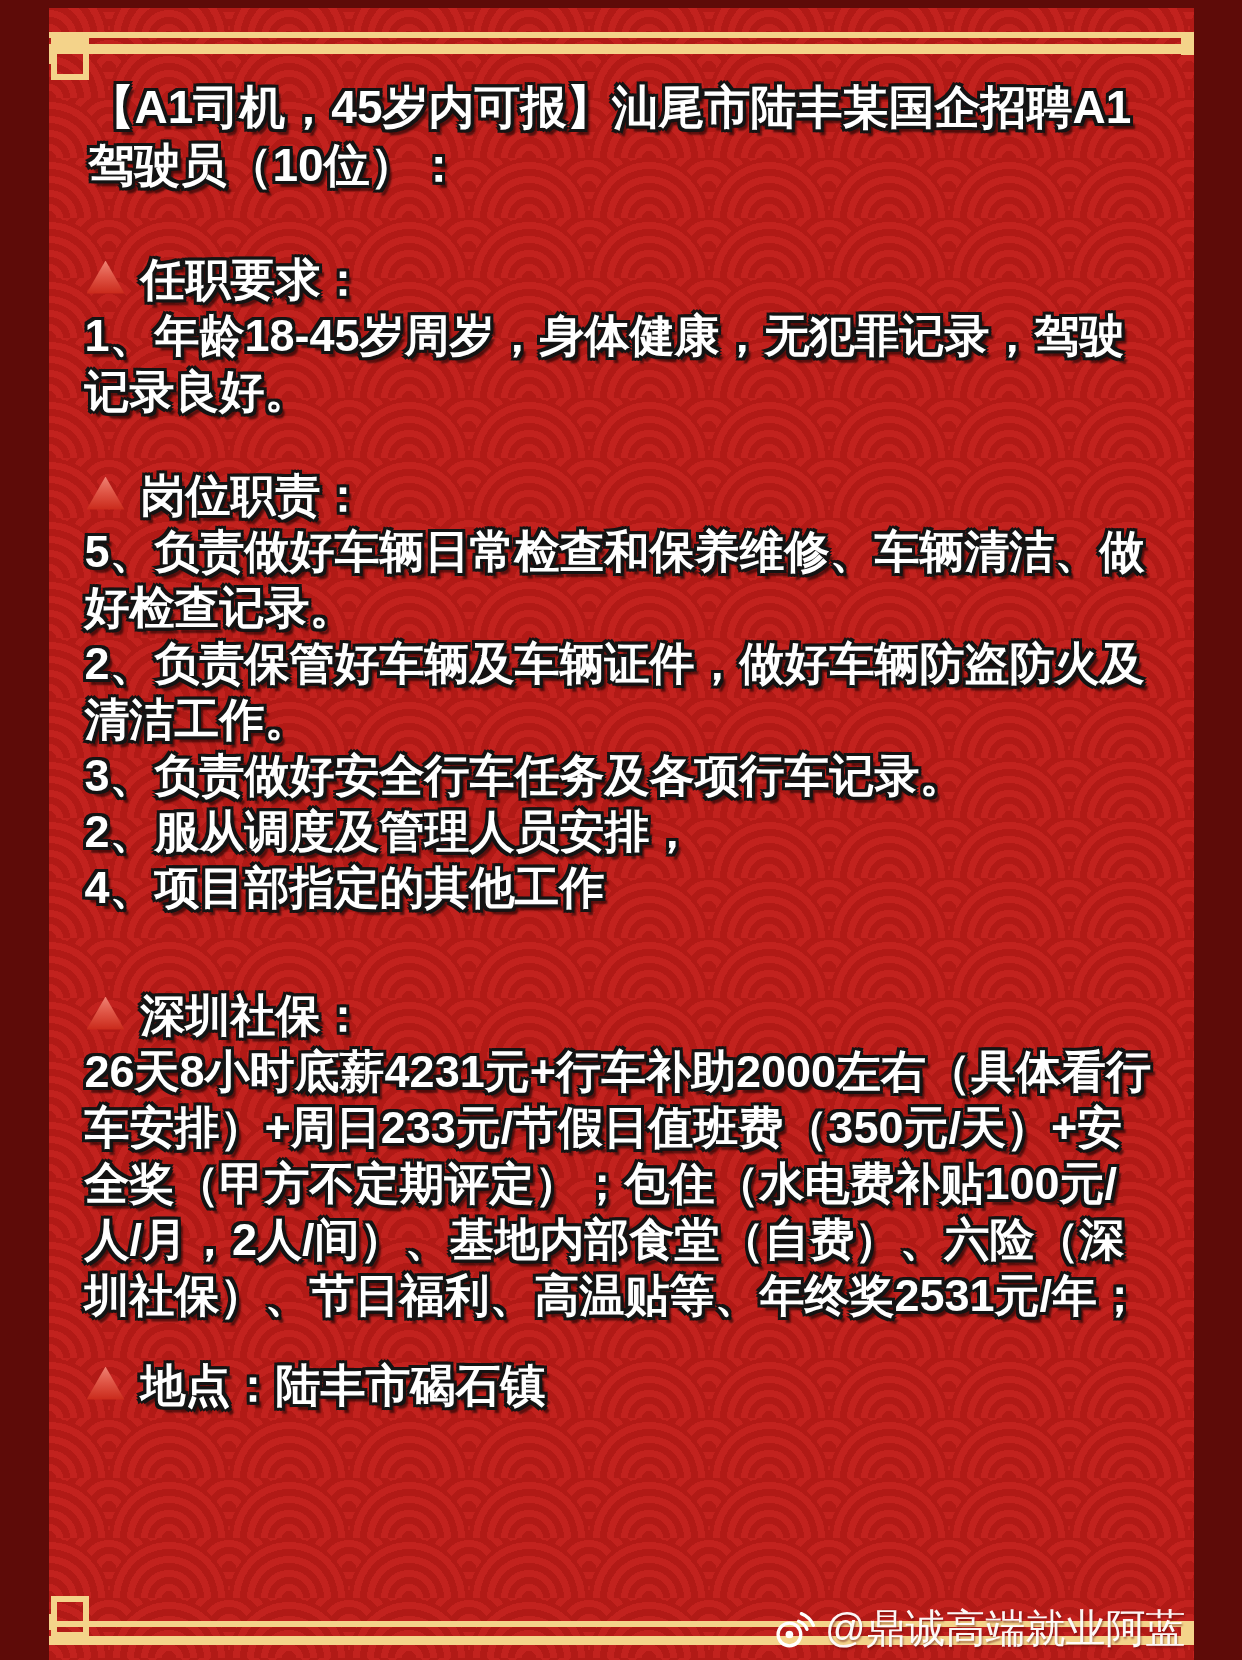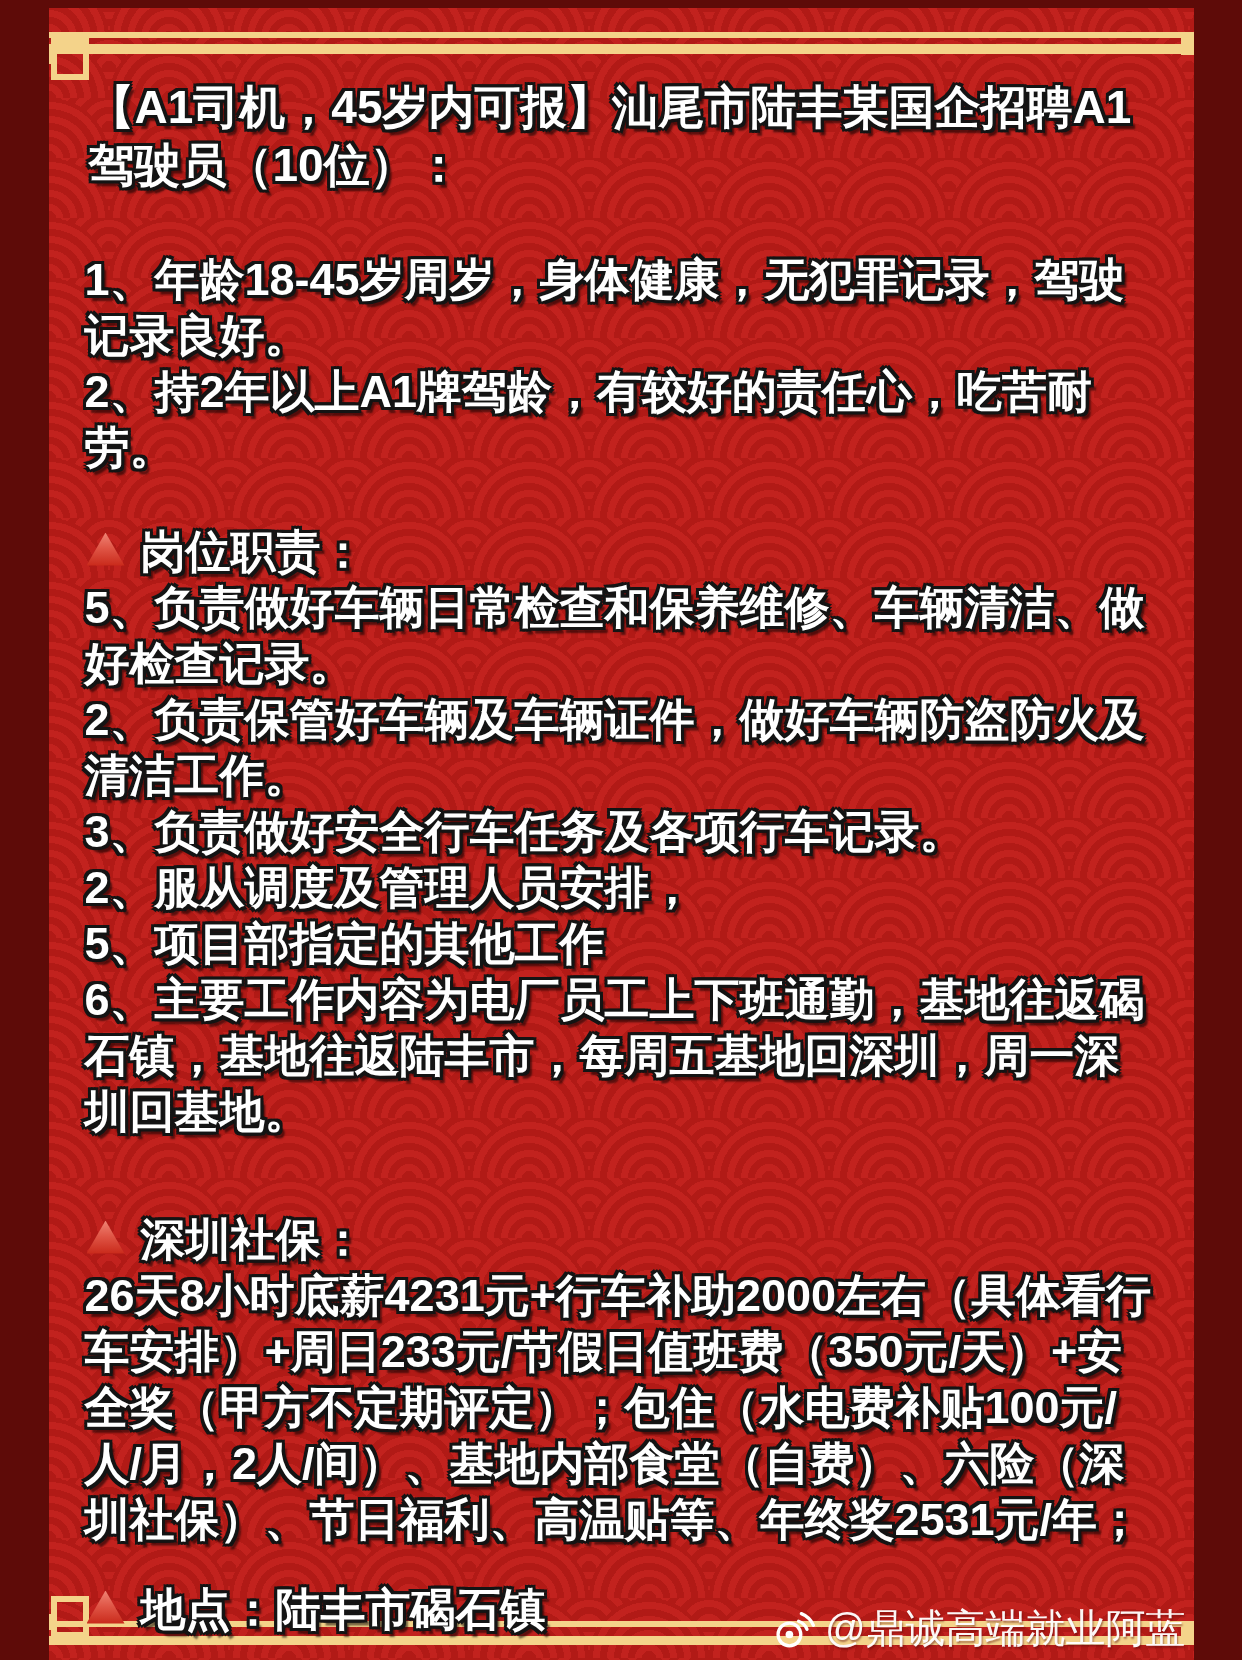--- a/index.html
+++ b/index.html
@@ -97,35 +97,37 @@
     <div class="bb-right gold"></div>
     <div class="bb-sq"></div>
     <div class="bb-nub gold"></div>
   </div>
 
   <div class="content">
 
     <h1 class="title">【A1司机，45岁内可报】汕尾市陆丰某国企招聘A1驾驶员（10位）：</h1>
 
     <section class="sec sec-1">
+      <div class="sec-head">
+        <span class="tri"></span>
+        <h2>任职要求：</h2>
+      </div>
       <p class="line">1、年龄18-45岁周岁，身体健康，无犯罪记录，驾驶记录良好。</p>
-      <p class="line">2、持2年以上A1牌驾龄，有较好的责任心，吃苦耐劳。</p>
     </section>
 
     <section class="sec sec-2">
       <div class="sec-head">
         <span class="tri"></span>
         <h2>岗位职责：</h2>
       </div>
       <p class="line">5、负责做好车辆日常检查和保养维修、车辆清洁、做好检查记录。</p>
       <p class="line">2、负责保管好车辆及车辆证件，做好车辆防盗防火及清洁工作。</p>
       <p class="line">3、负责做好安全行车任务及各项行车记录。</p>
       <p class="line">2、服从调度及管理人员安排，</p>
-      <p class="line">5、项目部指定的其他工作</p>
-      <p class="line">6、主要工作内容为电厂员工上下班通勤，基地往返碣石镇，基地往返陆丰市，每周五基地回深圳，周一深圳回基地。</p>
+      <p class="line">4、项目部指定的其他工作</p>
     </section>
 
     <section class="sec sec-3">
       <div class="sec-head">
         <span class="tri"></span>
         <h2>深圳社保：</h2>
       </div>
       <p class="line">26天8小时底薪4231元+行车补助2000左右（具体看行车安排）+周日233元/节假日值班费（350元/天）+安全奖（甲方不定期评定）；包住（水电费补贴100元/人/月，2人/间）、基地内部食堂（自费）、六险（深圳社保）、节日福利、高温贴等、年终奖2531元/年；</p>
     </section>
 

